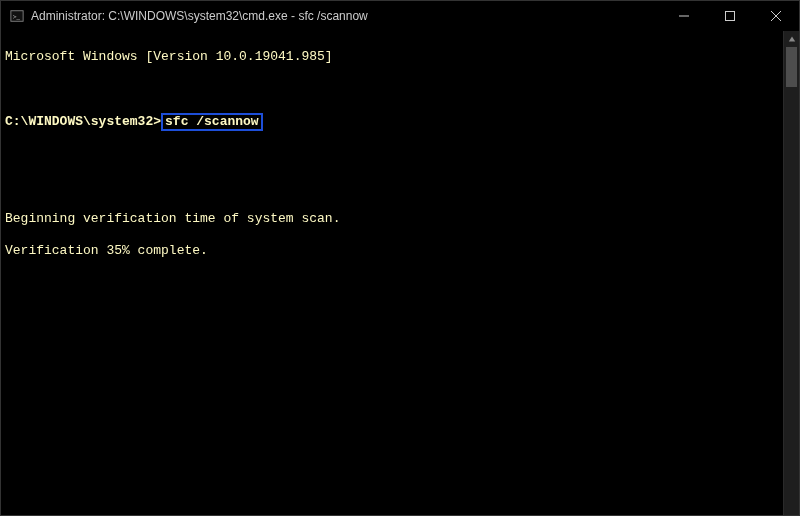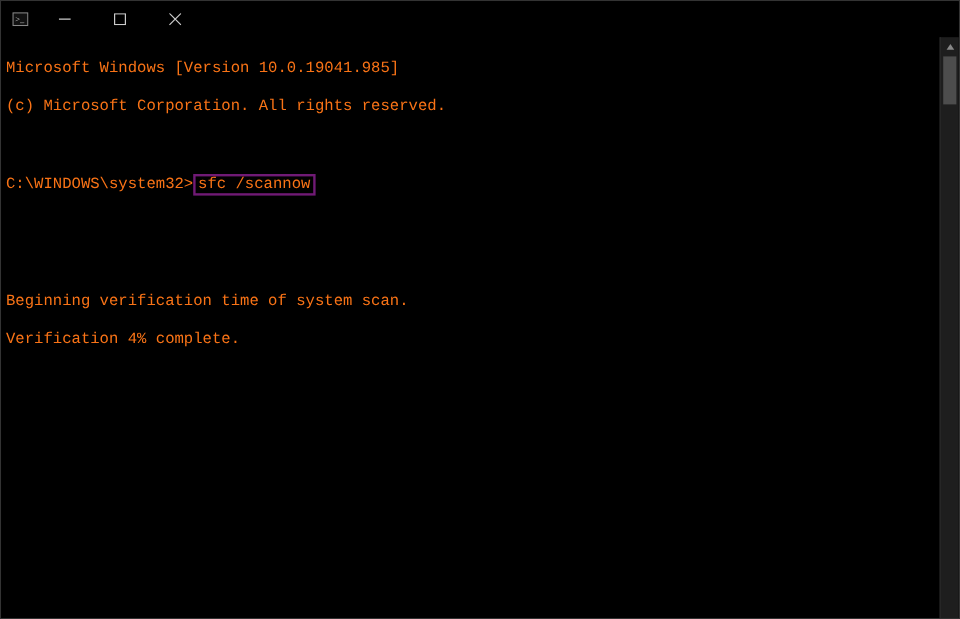--- a/index.html
+++ b/index.html
@@ -68,21 +68,21 @@
     }
     .terminal-body {
       flex: 1;
       background: #000;
       display: flex;
       position: relative;
     }
     .terminal-content {
       flex: 1;
       padding: 2px 4px;
-      color: #f97316;
+      color: #fef9c3;
       font-size: 13px;
       line-height: 16px;
       font-family: Consolas, "Courier New", monospace;
       white-space: pre;
     }
     .scrollbar-track {
       width: 16px;
       background: #1e1e1e;
       position: relative;
       border-left: 1px solid #2a2a2a;
@@ -106,39 +106,41 @@
       right: 2px;
       height: 40px;
       background: #4d4d4d;
     }
     .line {
       display: block;
     }
     .prompt-line {
       display: flex;
       align-items: center;
+      font-weight: bold;
     }
     .highlight-box {
-      border: 2px solid #701a75;
+      border: 2px solid #1d4ed8;
       padding: 0 2px;
       display: inline-block;
       line-height: 14px;
     }
   </style>
 </head>
 <body>
 
 <div class="window">
   <div class="titlebar">
     <span class="titlebar-icon">
       <svg viewBox="0 0 16 16">
         <rect x="1" y="2" width="14" height="12" fill="#111" stroke="#888" stroke-width="1"></rect>
         <text x="3" y="11" font-size="8" fill="#ccc" font-family="Consolas">&gt;_</text>
       </svg>
     </span>
+    <span class="titlebar-title">Administrator: C:\WINDOWS\system32\cmd.exe - sfc  /scannow</span>
     <div class="window-controls">
       <div class="win-btn">
         <svg viewBox="0 0 10 10">
             <line x1="0" y1="5" x2="10" y2="5" stroke="#ccc" stroke-width="1"></line>
           </svg>
       </div>
       <div class="win-btn">
         <svg viewBox="0 0 10 10">
             <rect x="0.5" y="0.5" width="9" height="9" fill="none" stroke="#ccc" stroke-width="1"></rect>
           </svg>
@@ -148,27 +150,26 @@
           <line x1="0" y1="0" x2="10" y2="10" stroke="#ccc" stroke-width="1"></line>
           <line x1="10" y1="0" x2="0" y2="10" stroke="#ccc" stroke-width="1"></line>
         </svg>
       </div>
     </div>
   </div>
 
   <div class="terminal-body">
     <div class="terminal-content">
 <span class="line">Microsoft Windows [Version 10.0.19041.985]</span>
-<span class="line">(c) Microsoft Corporation. All rights reserved.</span>
 <span class="line"> </span>
 <span class="prompt-line"><span>C:\WINDOWS\system32&gt;</span><span class="highlight-box"><span>sfc /scannow</span></span></span>
 <span class="line"> </span>
 <span class="line"> </span>
 <span class="line">Beginning verification time of system scan.</span>
-<span class="line">Verification 4% complete.</span>
+<span class="line">Verification 35% complete.</span>
     </div>
     <div class="scrollbar-track">
       <div class="scroll-arrow">
         <svg viewBox="0 0 10 10">
             <path d="M5 2 L9 8 L1 8 Z" fill="#888"></path>
           </svg>
       </div>
       <div class="scrollbar-thumb"></div>
     </div>
   </div>

